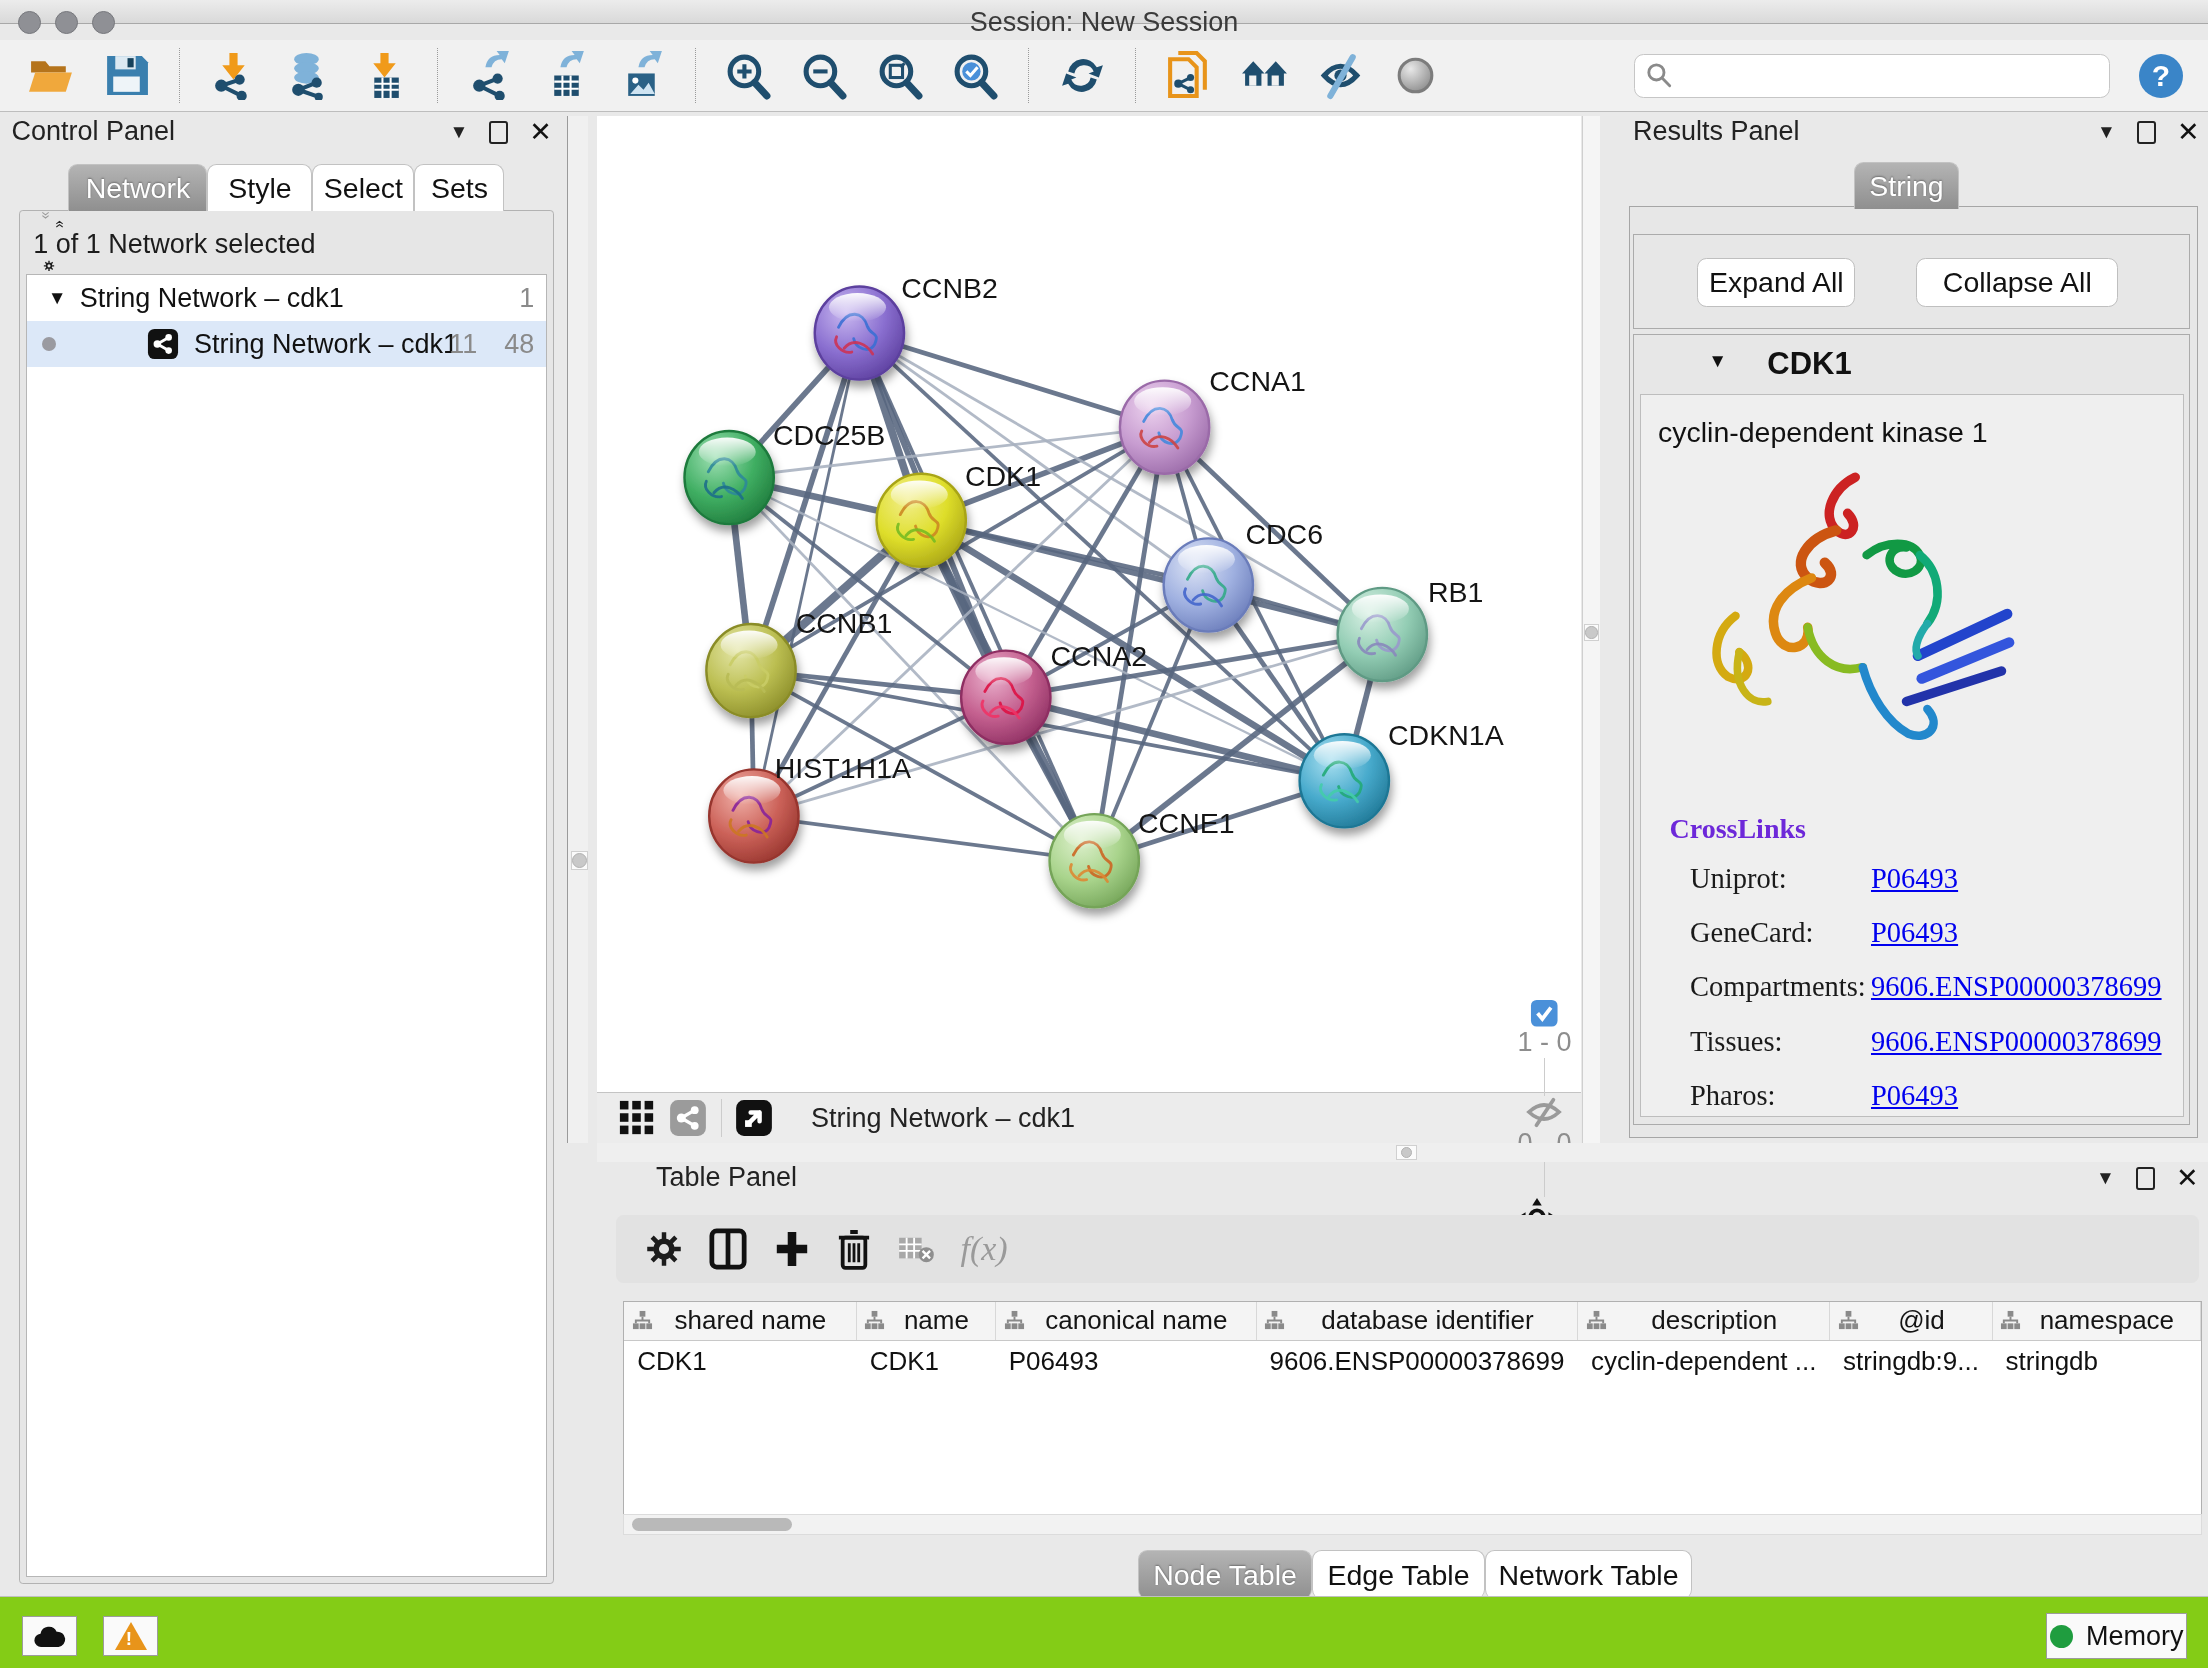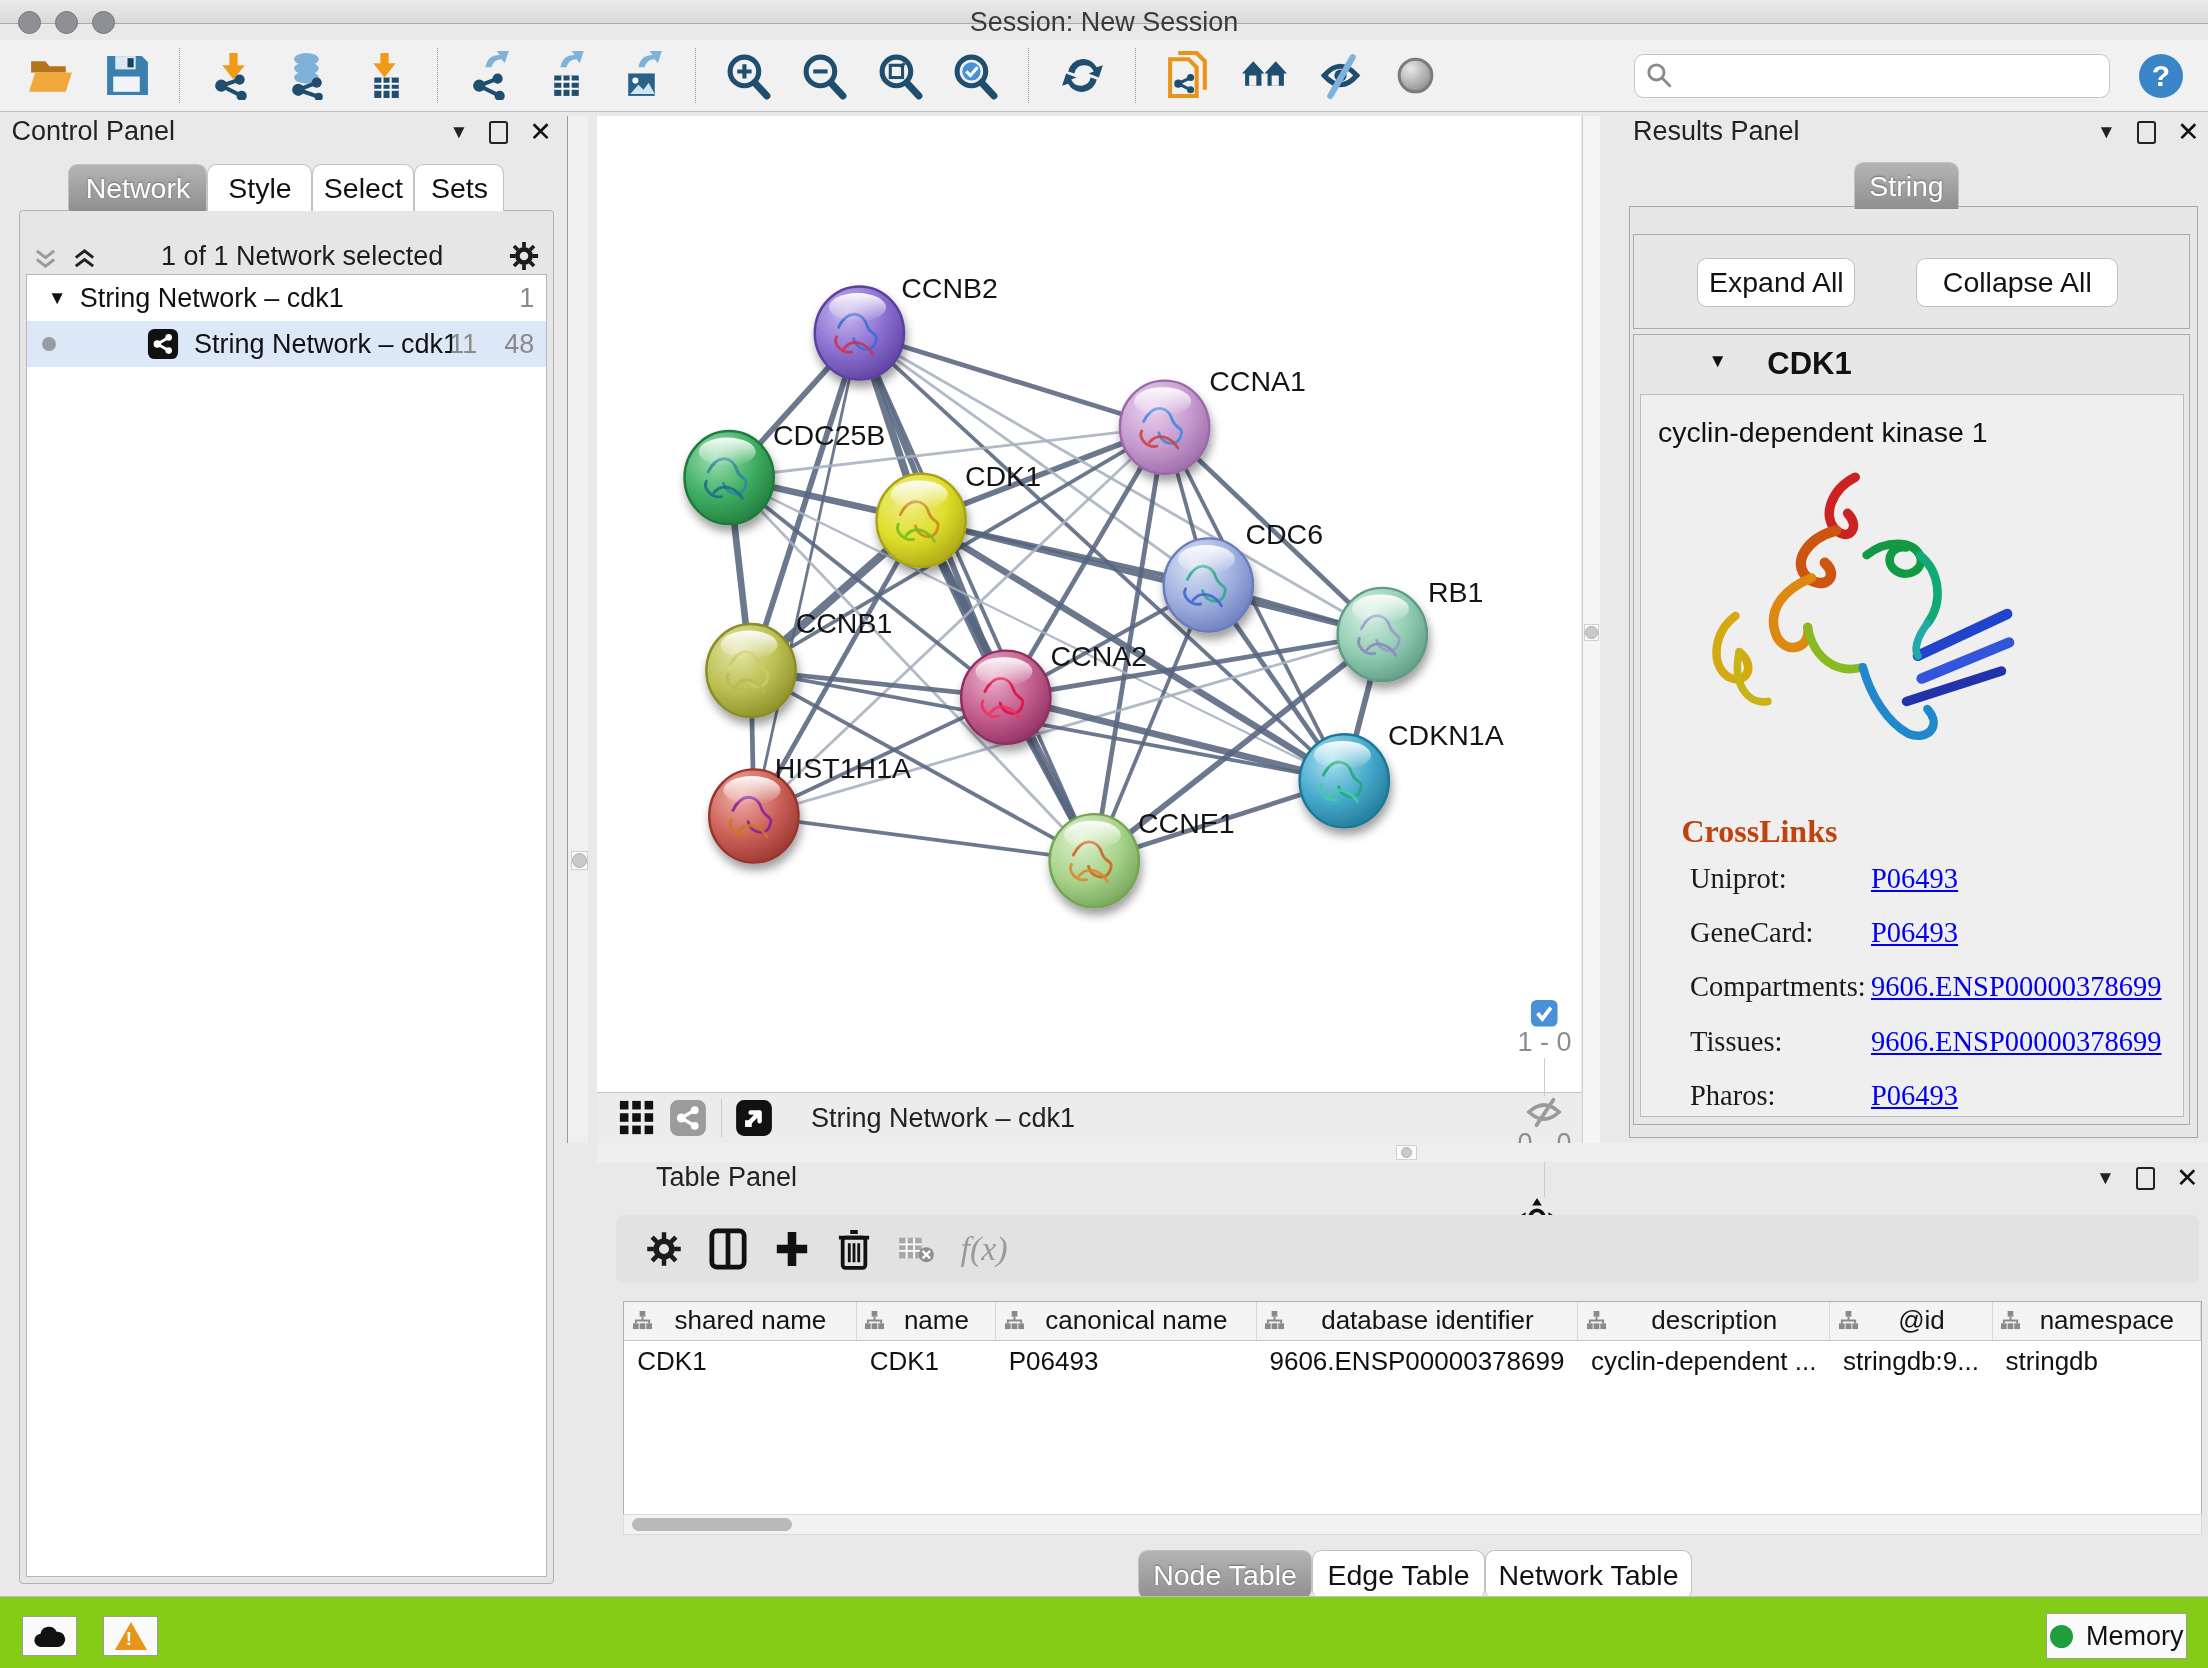--- a/index.html
+++ b/index.html
@@ -35,21 +35,21 @@
     border-radius:9.5px 9.5px 0 0; font-size:28.5px; color:#111; text-align:center; padding:6.7px 0; }
   .tab.sel { background:linear-gradient(#b4b4b4,#8f8f8f); color:#fff; text-shadow:0 -1px 1.9px rgba(0,0,0,.35); }
 
   
   #control-panel { position:absolute; left:11.4px; top:116px; width:550px; height:1474px; }
   #cp-header { position:relative; height:44px; }
   #cp-tabs { position:absolute; left:57px; top:48px; }
   #cp-tabs .tab { position:relative; z-index:3; }
   #cp-body { position:absolute; left:7.6px; top:94px; width:535px; height:1374px;
     background:#e6e6e6; border:1px solid #b2b2b2; border-radius:3.8px; }
-  #cp-toolrow { position:absolute; left:0; top:0; width:100%; height:61px; display:flex; align-items:flex-end; padding:0 13.3px; }
+  #cp-toolrow { position:absolute; left:0; top:0; width:100%; height:61px; display:flex; align-items:flex-start; padding:0 13.3px;flex-direction:column; }
   #cp-sel-label { flex:1; text-align:center; font-size:27px; color:#1c1c1c; }
   #cp-list { position:absolute; left:5.7px; top:63px; width:521px; height:1303px; background:#fff; border:1px solid #b6b6b6; }
   .tree-row { position:relative; height:46px; display:flex; align-items:center; font-size:27px; color:#111; }
   .tree-row .nums { position:absolute; right:11.4px; color:#8a8a8a; display:flex; gap:27px; }
   .tree-row.sel { background:#dce8f8; }
   .disc { font-size:19px; margin:0 13.3px 0 21px; color:#111; }
   .tree-dot { width:14.3px; height:14.3px; border-radius:50%; background:#9a9aa0; margin:0 0 0 15px; }
   .share-badge { width:32px; height:32px; margin:0 15px 0 91px; }
 
   
@@ -77,21 +77,21 @@
   .rp-btn { position:absolute; top:23px; height:49px; background:#fff; border:1px solid #bfbfbf; border-radius:9.5px;
     font-size:28.5px; color:#111; display:flex; align-items:center; justify-content:center; }
   #rp-section { position:absolute; left:3.8px; top:127px; width:557px; height:791px; border:1px solid #ababab; }
   #rp-sec-head { position:relative; height:55px; }
   #rp-sec-head .disc { position:absolute; left:53px; top:15px; }
   #rp-gene { position:absolute; left:133px; top:11.4px; font-size:31px; font-weight:bold; color:#111; }
   #rp-content { position:absolute; left:5.7px; top:59px; width:544px; height:723px; background:#efefef; border:1px solid #bdbdbd; }
   #rp-desc { position:absolute; left:17px; top:21px; font-size:28.5px; color:#111; }
   #protein-svg { position:absolute; left:28.5px; top:61px; }
   #rp-xlinks-title { position:absolute; left:28.5px; top:418px; font-family:"Liberation Serif","DejaVu Serif",serif;
-    font-weight:bold; font-size:32px; color:#c2410c;margin-left:12px; }
+    font-weight:bold; font-size:28px; color:#6d28d9; }
   .xl-row { position:absolute; left:49px; font-family:"Liberation Serif","DejaVu Serif",serif; font-size:28.5px; color:#1a1a1a; }
   .xl-link { position:absolute; left:230px; font-family:"Liberation Serif","DejaVu Serif",serif; font-size:28.5px;
     color:#0000ee; text-decoration:underline; }
 
   
   #table-panel { position:absolute; left:597px; top:1162px; width:1611px; height:428px; }
   #tp-header { position:relative; height:42px; }
   #tp-toolbar { position:absolute; left:19px; top:53px; width:1583px; height:68px; background:#e2e2e2;
     border-radius:7.6px; display:flex; align-items:center; padding:0 28.5px; gap:26px; }
   #fx-label { font-family:"Liberation Serif","DejaVu Serif",serif; font-style:italic; font-size:34px; color:#9a9a9a; }

